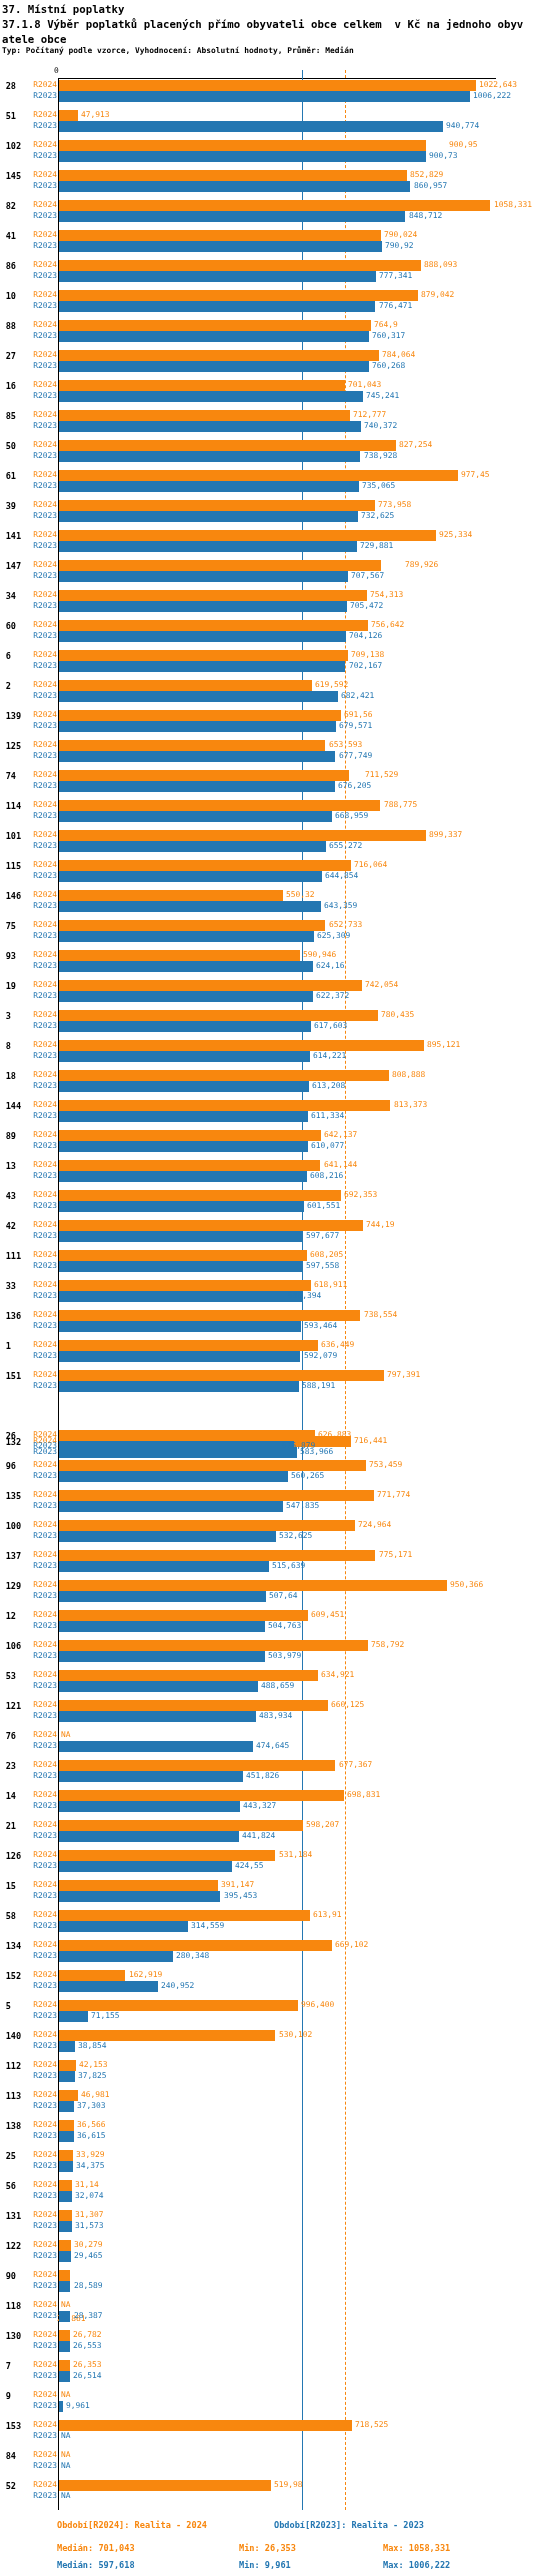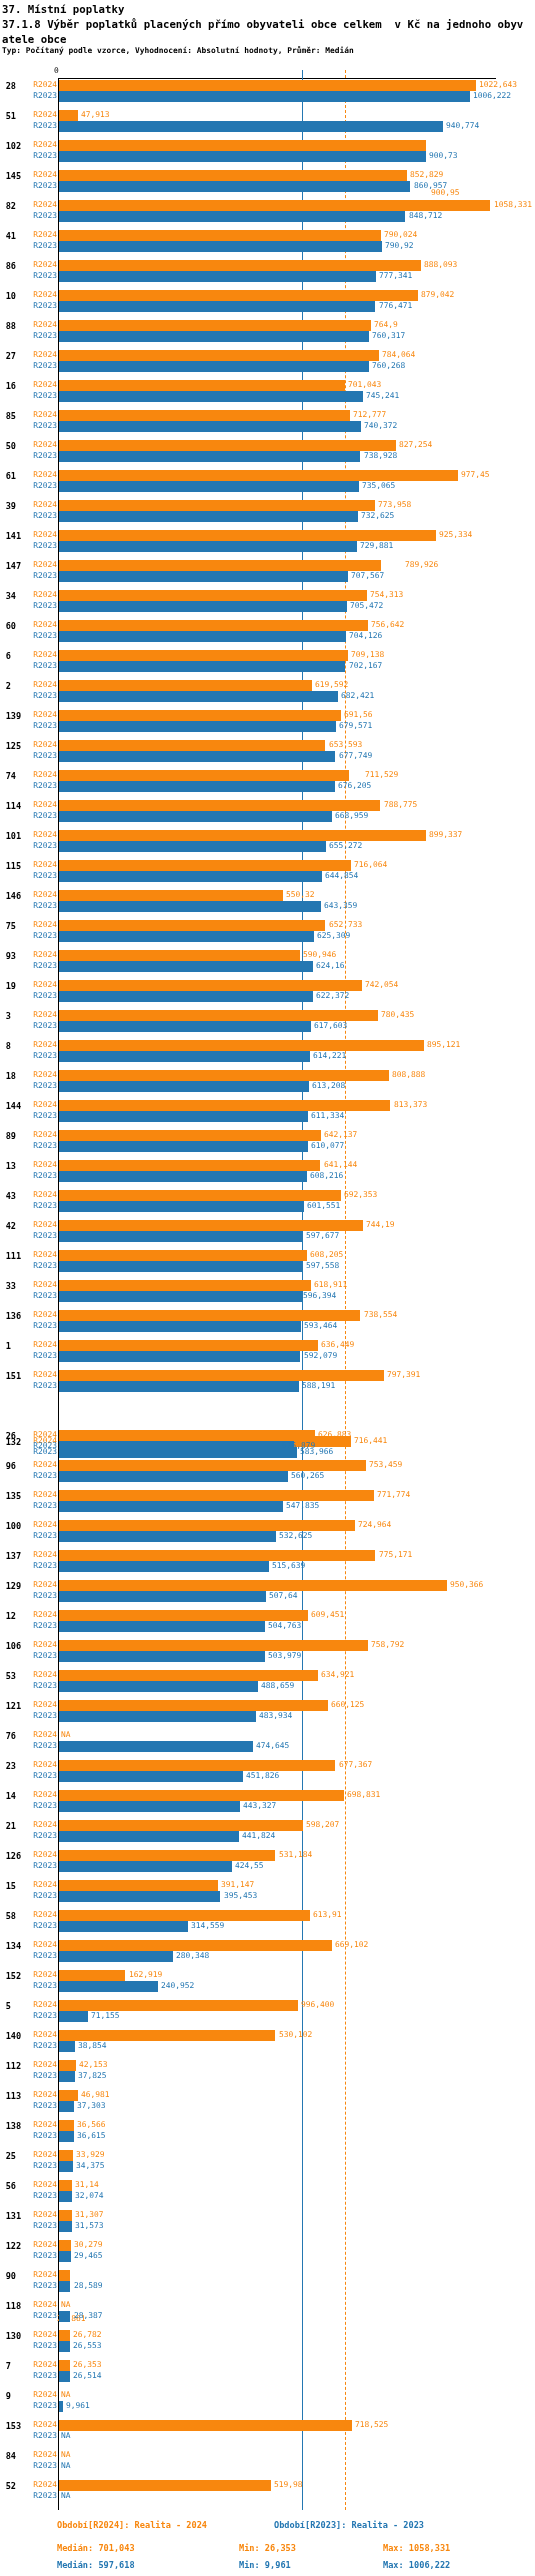--- a/index.html
+++ b/index.html
@@ -58,21 +58,21 @@
     <div class="bar r2 b2023" style="width: 384px;"></div>
     <div class="val r1 c2024" style="left: 81px;">47,913</div>
     <div class="val r2 c2023" style="left: 446px;">940,774</div>
   </div>
     <div class="group" style="top: 60px;">
     <div class="gid">102</div>
     <div class="slabel r1 c2024">R2024</div>
     <div class="slabel r2 c2023">R2023</div>
     <div class="bar r1 b2024" style="width: 367px;"></div>
     <div class="bar r2 b2023" style="width: 367px;"></div>
-    <div class="val r1 c2024" style="left: 431px; margin-top: 48px;">900,95</div>
+    <div class="val r1 c2024" style="left: 449px;">900,95</div>
     <div class="val r2 c2023" style="left: 429px;">900,73</div>
   </div>
     <div class="group" style="top: 90px;">
     <div class="gid">145</div>
     <div class="slabel r1 c2024">R2024</div>
     <div class="slabel r2 c2023">R2023</div>
     <div class="bar r1 b2024" style="width: 348px;"></div>
     <div class="bar r2 b2023" style="width: 351px;"></div>
     <div class="val r1 c2024" style="left: 410px;">852,829</div>
     <div class="val r2 c2023" style="left: 414px;">860,957</div>
@@ -401,21 +401,21 @@
     <div class="val r1 c2024" style="left: 310px;">608,205</div>
     <div class="val r2 c2023" style="left: 306px;">597,558</div>
   </div>
     <div class="group" style="top: 1200px;">
     <div class="gid">33</div>
     <div class="slabel r1 c2024">R2024</div>
     <div class="slabel r2 c2023">R2023</div>
     <div class="bar r1 b2024" style="width: 252px;"></div>
     <div class="bar r2 b2023" style="width: 244px;"></div>
     <div class="val r1 c2024" style="left: 314px;">618,911</div>
-    <div class="val r2 c2023" style="left: 303px; text-align: right;">596,394</div>
+    <div class="val r2 c2023" style="left: 288px; text-align: right;">596,394</div>
   </div>
     <div class="group" style="top: 1230px;">
     <div class="gid">136</div>
     <div class="slabel r1 c2024">R2024</div>
     <div class="slabel r2 c2023">R2023</div>
     <div class="bar r1 b2024" style="width: 301px;"></div>
     <div class="bar r2 b2023" style="width: 242px;"></div>
     <div class="val r1 c2024" style="left: 364px;">738,554</div>
     <div class="val r2 c2023" style="left: 304px;">593,464</div>
   </div>

